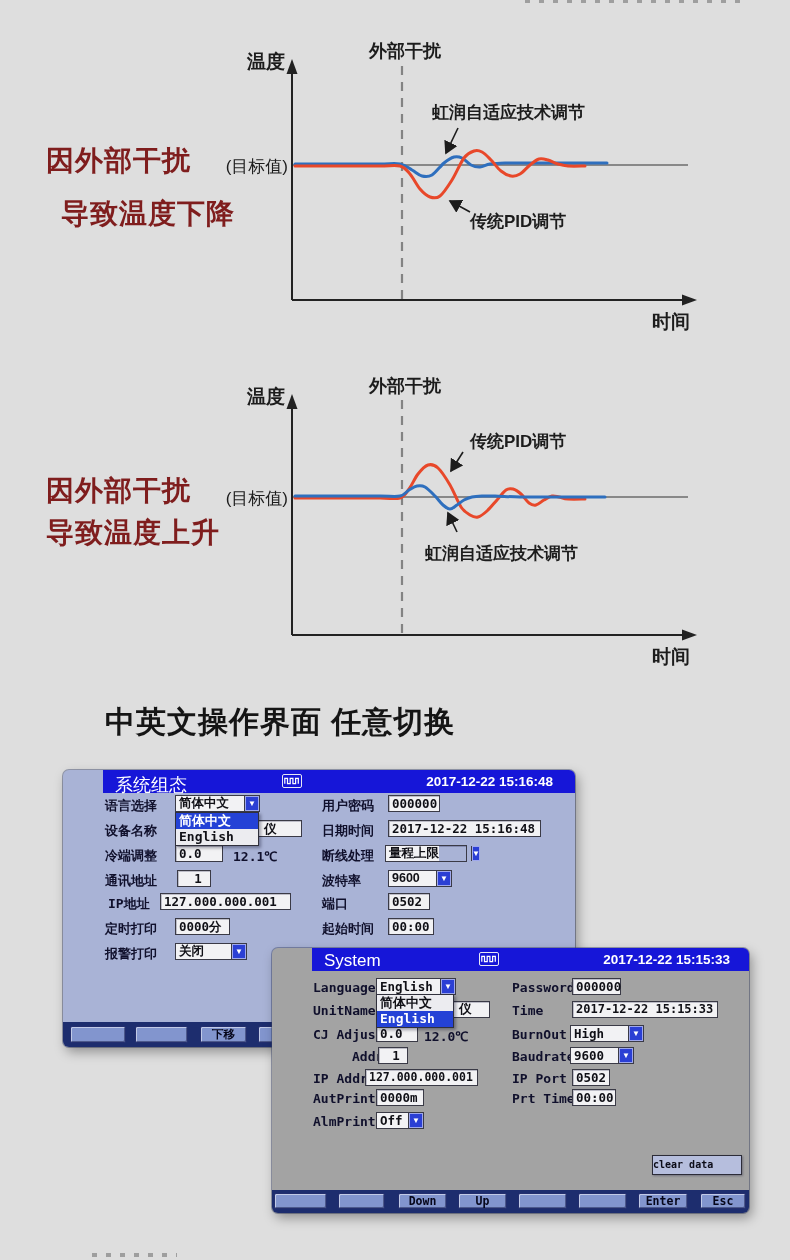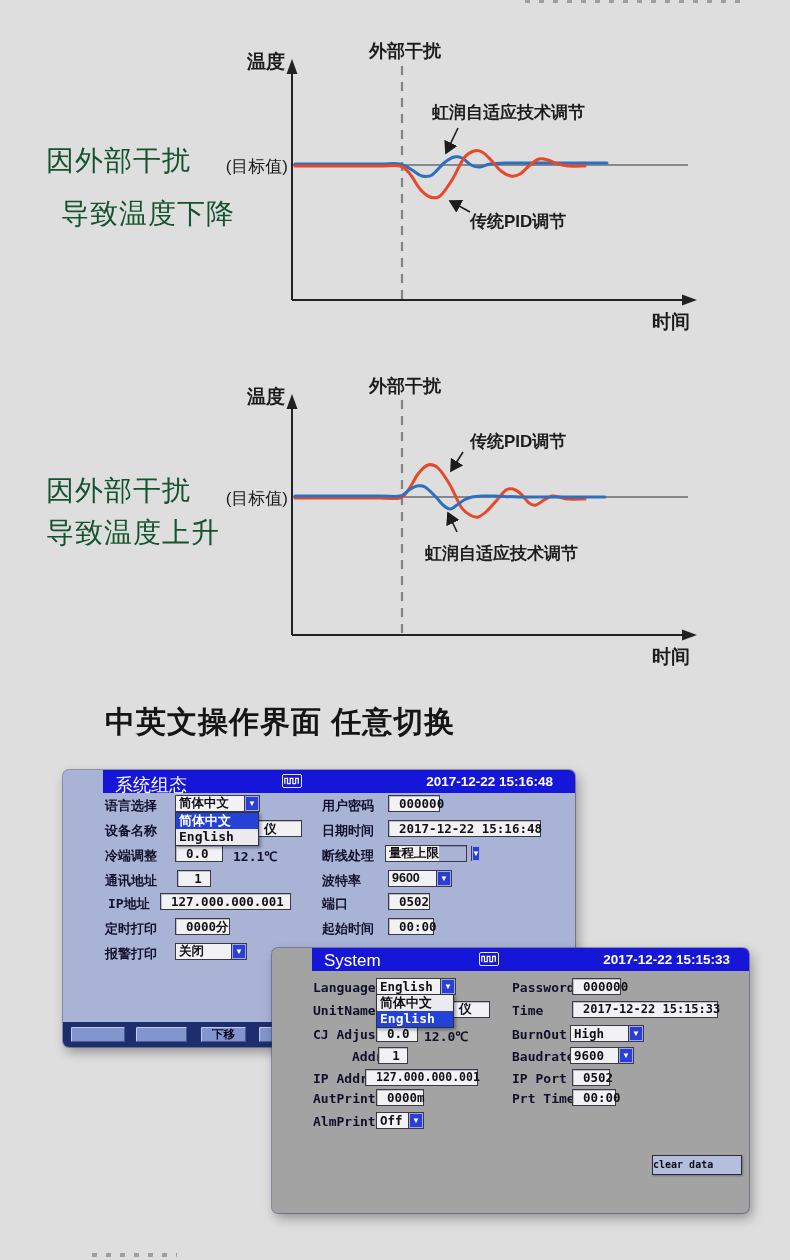--- a/index.html
+++ b/index.html
@@ -5,38 +5,38 @@
   * { margin:0; padding:0; box-sizing:border-box; }
   html,body { width:790px; height:1260px; }
   body { font-family:"Liberation Sans", sans-serif; background:#dedede; position:relative; overflow:hidden; }
   .abs { position:absolute; }
 
   
   .cutoff { background:repeating-linear-gradient(90deg,#6a6a6a 0 5px,transparent 5px 14px); opacity:.55; }
 
   
   .chart-svg text { fill:#1c1c1c; font-family:"Liberation Sans",sans-serif; }
-  .caption { font-size:28px; font-weight:400; color:#14532d; letter-spacing:1px; }
+  .caption { font-size:28px; font-weight:700; color:#7f1d1d; letter-spacing:1px; }
   .page-heading { font-size:30px; font-weight:600; color:#151515; letter-spacing:1px; }
 
   
   .screen { position:absolute; border-radius:6px; overflow:hidden;
             box-shadow:3px 5px 12px rgba(0,0,0,.35), 0 0 0 1px rgba(60,70,110,.45); }
   .titlebar { position:absolute; left:0; top:0; right:0; height:23px; background:#1616d8;
               color:#fff;margin-left:40px; }
   .titlebar .t { position:absolute; top:3px; font-size:16px; color:#fff; }
   .titlebar .dt { position:absolute; top:4px; font-size:13.5px; font-weight:700; color:#fff;
                   font-family:"Liberation Sans",sans-serif; }
   .wave-icon { position:absolute; top:4px; width:20px; height:14px; border:1px solid #e8e8f4;
                background:#1616d8; border-radius:2px; }
   .lbl { position:absolute; font-size:13px; font-weight:700; color:#10102c; white-space:nowrap; }
   .mono { font-family:"DejaVu Sans Mono", monospace; }
   .fld { position:absolute; background:#f2f2f4; border:1px solid #3a3a46; height:17px;
          font-family:"DejaVu Sans Mono",monospace; font-size:12.5px; font-weight:700; color:#101016;
-         line-height:15px; padding-left:10px; white-space:nowrap; overflow:visible;
+         line-height:15px; padding-left:3px; white-space:nowrap; overflow:visible;
          box-shadow:inset 1px 1px 0 rgba(0,0,40,.22); }
   .combo { position:absolute; height:17px; display:flex; border:1px solid #3a3a46;
            box-shadow:inset 1px 1px 0 rgba(0,0,40,.22); }
   .combo .val { flex:1; background:#f2f2f4; font-size:12.5px; font-weight:700; color:#101016;
                 line-height:15px; padding-left:3px; white-space:nowrap; }
   .dd-btn { width:15px; background:#2b3fd4; color:#fff; font-size:8px; line-height:15px;
             text-align:center; border-left:1px solid #3a3a46; box-shadow:inset 0 0 0 1px rgba(255,255,255,.55); }
   .dd-list { position:absolute; border:1px solid #30303c; background:#ececf0;
              box-shadow:2px 2px 3px rgba(0,0,30,.35); z-index:5; }
   .dd-item { height:16px; font-size:13px; font-weight:700; line-height:16px; padding-left:3px;
@@ -259,15 +259,25 @@
   </div>
 
   <span class="lbl mono" style="left:240px; top:123px;">IP Port</span>
   <div class="fld" style="left:300px; top:121px; width:38px;">0502</div>
 
   <span class="lbl mono" style="left:240px; top:143px;">Prt Time</span>
   <div class="fld" style="left:300px; top:141px; width:44px;">00:00</div>
 
   <div class="clear-btn" style="left:380px; top:207px; width:90px; height:20px; line-height:18px;">clear data</div>
 
+  <div class="softbar" style="top:242px; height:23px;">
+    <div class="softkey" style="left:2px; top:3px; width:53px; height:16px;"></div>
+    <div class="softkey" style="left:66px; top:3px; width:47px; height:16px;"></div>
+    <div class="softkey" style="left:126px; top:3px; width:49px; height:16px;">Down</div>
+    <div class="softkey" style="left:186px; top:3px; width:49px; height:16px;">Up</div>
+    <div class="softkey" style="left:246px; top:3px; width:49px; height:16px;"></div>
+    <div class="softkey" style="left:306px; top:3px; width:49px; height:16px;"></div>
+    <div class="softkey" style="left:366px; top:3px; width:50px; height:16px;">Enter</div>
+    <div class="softkey" style="left:428px; top:3px; width:46px; height:16px;">Esc</div>
+  </div>
 </div>
 
 <div class="abs cutoff" style="left:92px; top:1253px; width:85px; height:4px;"></div>
 
 </body></html>

